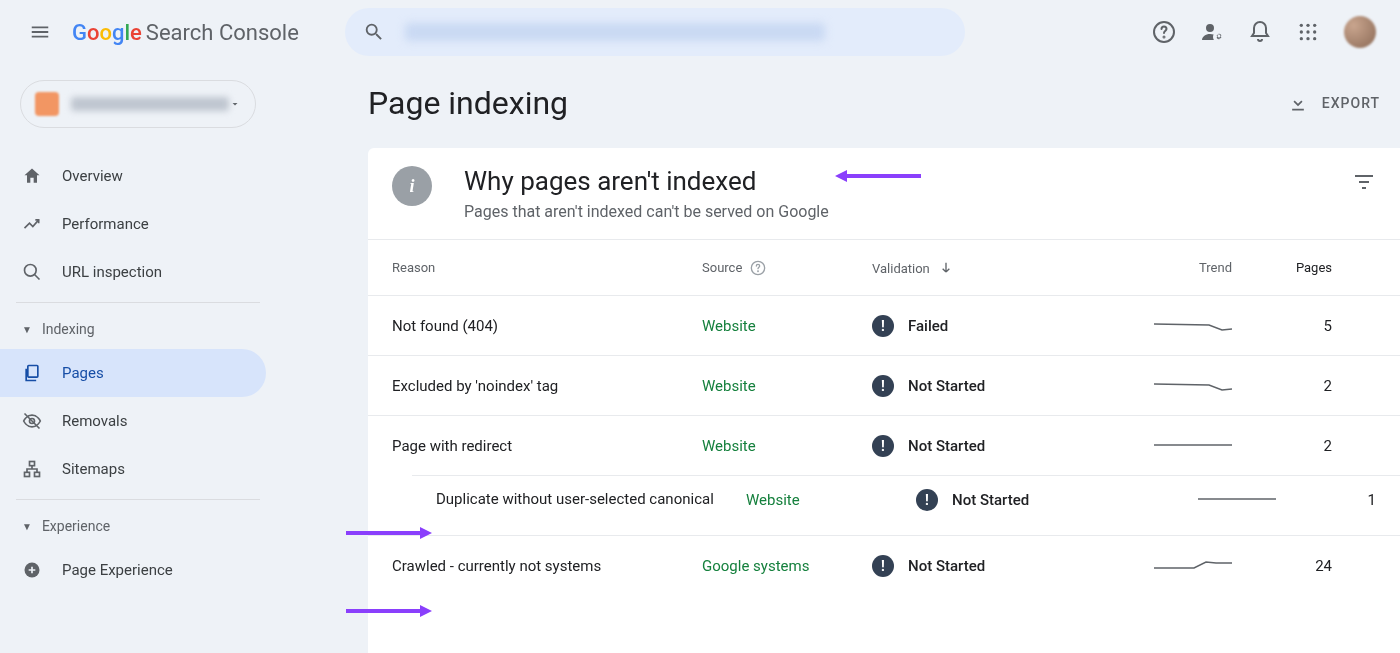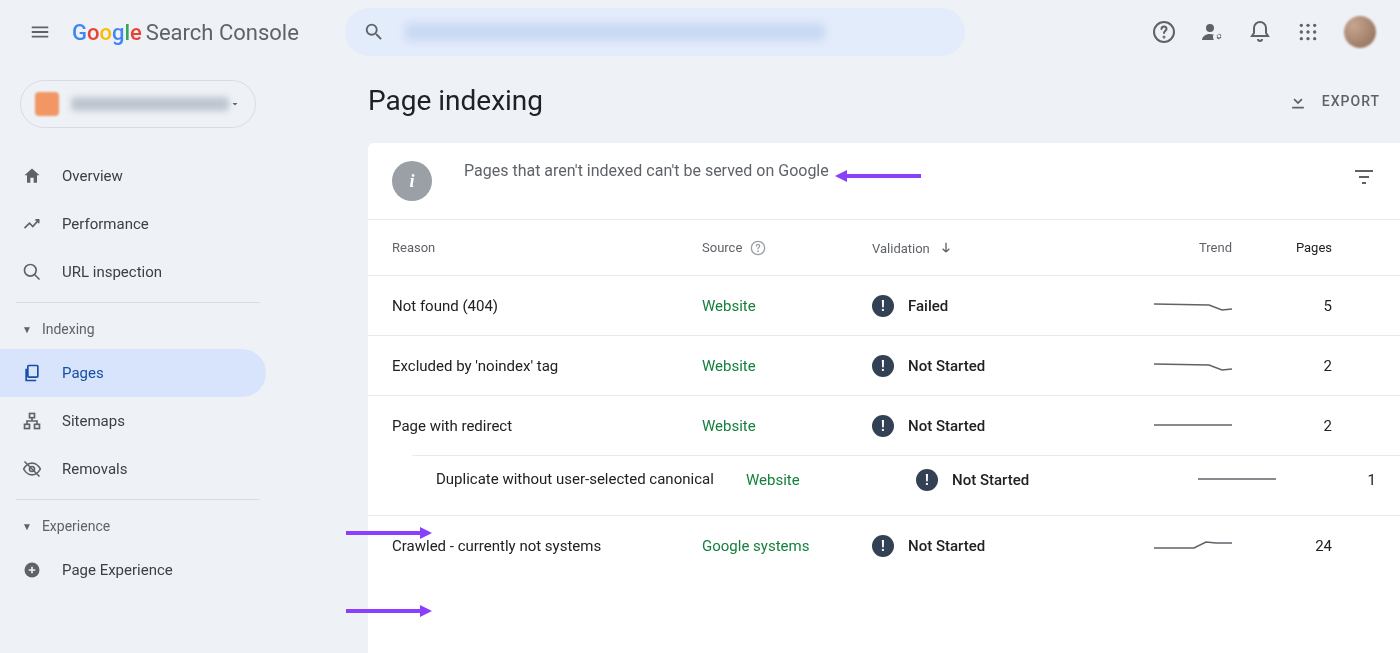--- a/index.html
+++ b/index.html
@@ -125,21 +125,21 @@
   .main {
     flex:1;
     display:flex; flex-direction:column;
     padding: 20px 0 0 92px;
     position:relative;
   }
   .page-title-row {
     display:flex; align-items:center; justify-content:space-between;
     padding-right: 20px;
   }
-  .page-title { font-size: 28px; color:#202124; font-weight:400;}
+  .page-title { font-size: 32px; color:#202124; font-weight:400;}
   .export-btn { display:flex; align-items:center; gap:14px; color:#5f6368; font-size:14px; letter-spacing:1px; cursor:pointer; font-weight:500;}
   
   .card {
     background:#fff;
     border-radius: 6px 0 0 0;
     margin-top: 26px;
     flex:1;
     display:flex; flex-direction:column;
     box-shadow: 0 0 0 0 rgba(0,0,0,0);
   }
@@ -326,37 +326,37 @@
           <svg width="20" height="20" viewBox="0 0 24 24" fill="none" stroke="#174ea6" stroke-width="2">
             <rect x="7" y="3" width="12" height="14" rx="1"></rect>
             <path d="M5 7v14h12"></path>
           </svg>
         </span>
       <span class="nav-label">Pages</span>
     </div>
     <div class="nav-item">
       <span class="nav-icn">
           <svg width="20" height="20" viewBox="0 0 24 24" fill="none" stroke="#5f6368" stroke-width="2">
+            <path d="M2 12s3.5-7 10-7 10 7 10 7-3.5 7-10 7S2 12 2 12z"></path>
+            <circle cx="12" cy="12" r="3"></circle>
+            <path d="M3 3l18 18"></path>
+          </svg>
+        </span>
+      <span class="nav-label">Removals</span>
+    </div>
+    <div class="nav-item">
+      <span class="nav-icn">
+          <svg width="20" height="20" viewBox="0 0 24 24" fill="none" stroke="#5f6368" stroke-width="2">
             <rect x="9" y="3" width="6" height="5"></rect>
             <rect x="3" y="16" width="6" height="5"></rect>
             <rect x="15" y="16" width="6" height="5"></rect>
             <path d="M12 8v4M12 12H6v4M12 12h6v4"></path>
           </svg>
         </span>
       <span class="nav-label">Sitemaps</span>
-    </div>
-    <div class="nav-item">
-      <span class="nav-icn">
-          <svg width="20" height="20" viewBox="0 0 24 24" fill="none" stroke="#5f6368" stroke-width="2">
-            <path d="M2 12s3.5-7 10-7 10 7 10 7-3.5 7-10 7S2 12 2 12z"></path>
-            <circle cx="12" cy="12" r="3"></circle>
-            <path d="M3 3l18 18"></path>
-          </svg>
-        </span>
-      <span class="nav-label">Removals</span>
     </div>
 
     <div class="nav-sep"></div>
     <div class="nav-group">
       <span class="tri">▼</span>
       <span>Experience</span>
     </div>
     <div class="nav-item">
       <span class="nav-icn">
           <svg width="20" height="20" viewBox="0 0 24 24" fill="#5f6368">
@@ -376,20 +376,21 @@
             <path d="M12 3v10l4-4 1.4 1.4L12 16l-5.4-5.6L8 9l4 4V3h0zM5 19h14v2H5v-2z"></path>
           </svg>
         <span>EXPORT</span>
       </div>
     </div>
 
     <div class="card">
       <div class="card-header">
         <div class="info-circle">i</div>
         <div class="card-header-text">
+          <h2>Why pages aren't indexed</h2>
           <p>Pages that aren't indexed can't be served on Google</p>
         </div>
         <div class="filter-btn">
           <svg width="24" height="24" viewBox="0 0 24 24" fill="#5f6368">
               <path d="M3 5h18v2H3V5zm4 6h10v2H7v-2zm3 6h4v2h-4v-2z"></path>
             </svg>
         </div>
       </div>
 
       <div class="table">

